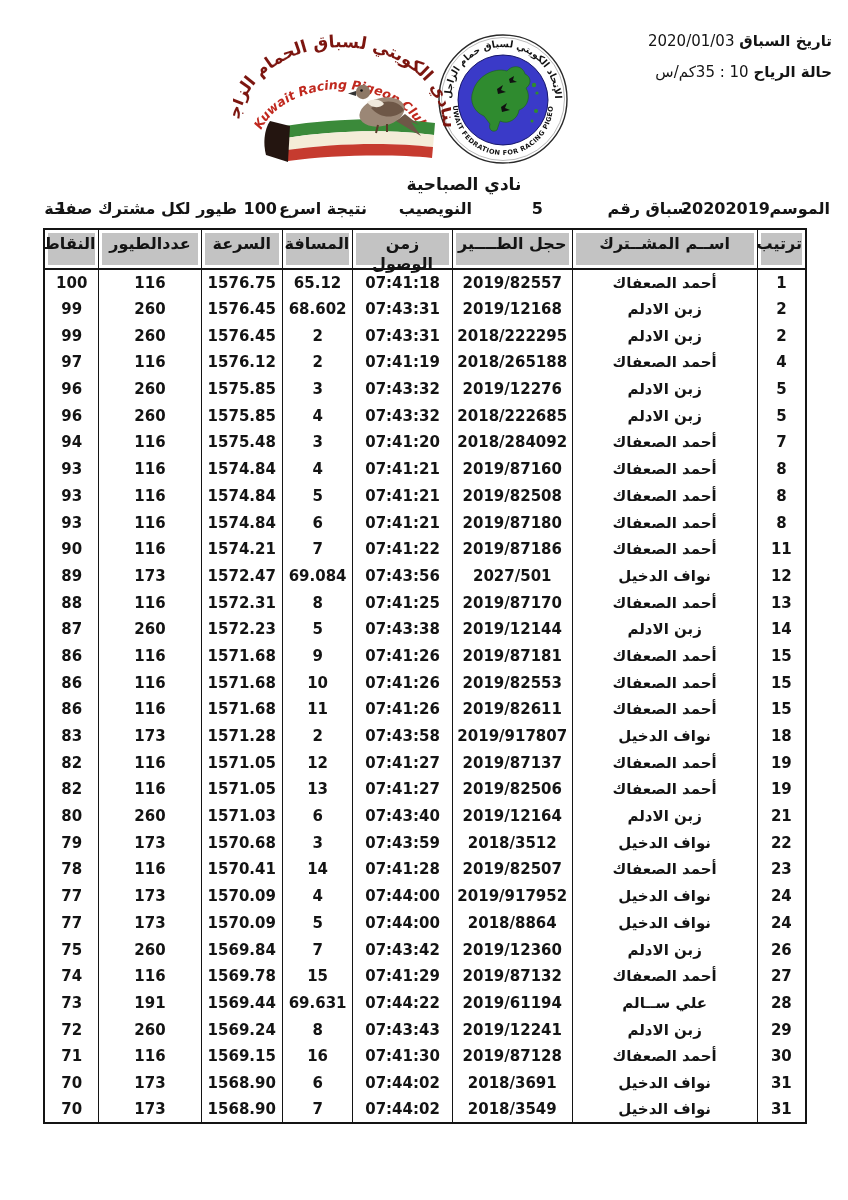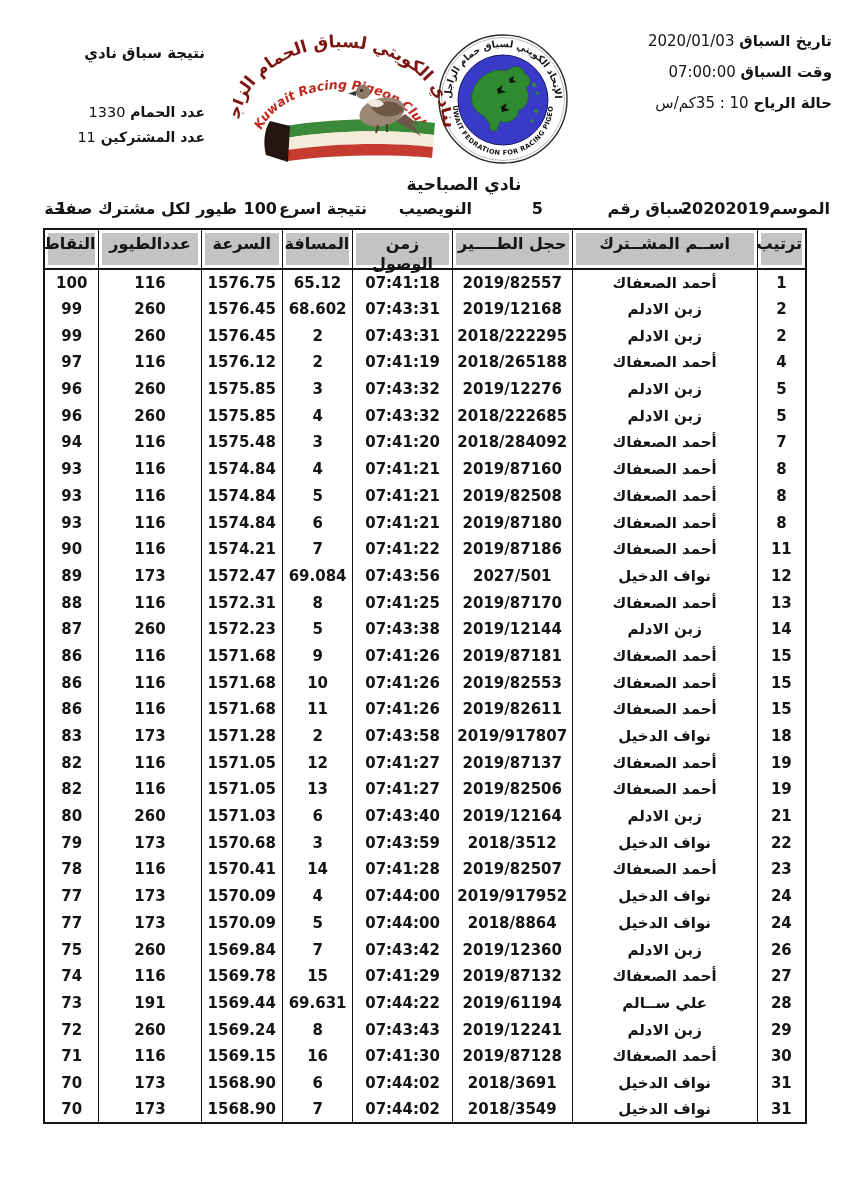--- a/index.html
+++ b/index.html
@@ -69,24 +69,20 @@
 <body>
 
 <div class="page">
 
   <div class="meta-right">
     <div class="line">
       <span class="lbl">تاريخ السباق</span>
       <span class="val">2020/01/03</span>
     </div>
     <div class="line">
-      <span class="lbl">وقت السباق</span>
-      <span class="val">07:00:00</span>
-    </div>
-    <div class="line">
       <span class="lbl">حالة الرياح</span>
       <span class="val">10 : 35كم/س</span>
     </div>
   </div>
 
   <div class="fed-logo">
     <svg width="132" height="132" viewBox="0 0 132 132">
       <circle cx="66" cy="66" r="64" fill="#ffffff" stroke="#2a2a2a" stroke-width="1.4"></circle>
       <circle cx="66" cy="66" r="61.5" fill="none" stroke="#8a8a8a" stroke-width="0.6"></circle>
       <circle cx="66" cy="67" r="45" fill="#3a3ac8" stroke="#16166a" stroke-width="1"></circle>
@@ -133,31 +129,20 @@
         <path fill="#6e5747" d="M138,82 C150,72 166,74 171,84 C164,92 148,94 138,82 Z"></path>
         <circle cx="130" cy="66" r="7.2" fill="#8d7866"></circle>
         <path fill="#333" d="M123,65 L115,67.5 L123,70 Z"></path>
         <circle cx="128.5" cy="64.5" r="1.3" fill="#111"></circle>
         <path fill="#f0e9dd" d="M134,76 C140,72 148,73 151,78 C146,83 138,82 134,76 Z"></path>
         <path stroke="#5a3b2a" stroke-width="2" fill="none" d="M145,99 L143,107 M154,98 L154,106"></path>
       </g>
     </svg>
   </div>
 
-  <div class="meta-left">
-    <div class="title">نتيجة سباق نادي</div>
-    <div class="line">
-      <span>عدد الحمام</span>
-      <span class="num">1330</span>
-    </div>
-    <div class="line">
-      <span>عدد المشتركين</span>
-      <span class="num">11</span>
-    </div>
-  </div>
 
   <div class="club-name">نادي الصباحية</div>
 
   <div class="race-line">
     <span class="rl-season">الموسم</span>
     <span class="rl-seasonval">20202019</span>
     <span class="rl-racelbl">سباق رقم</span>
     <span class="rl-raceno">5</span>
     <span class="rl-site">النويصيب</span>
     <span class="rl-result">نتيجة اسرع</span>

